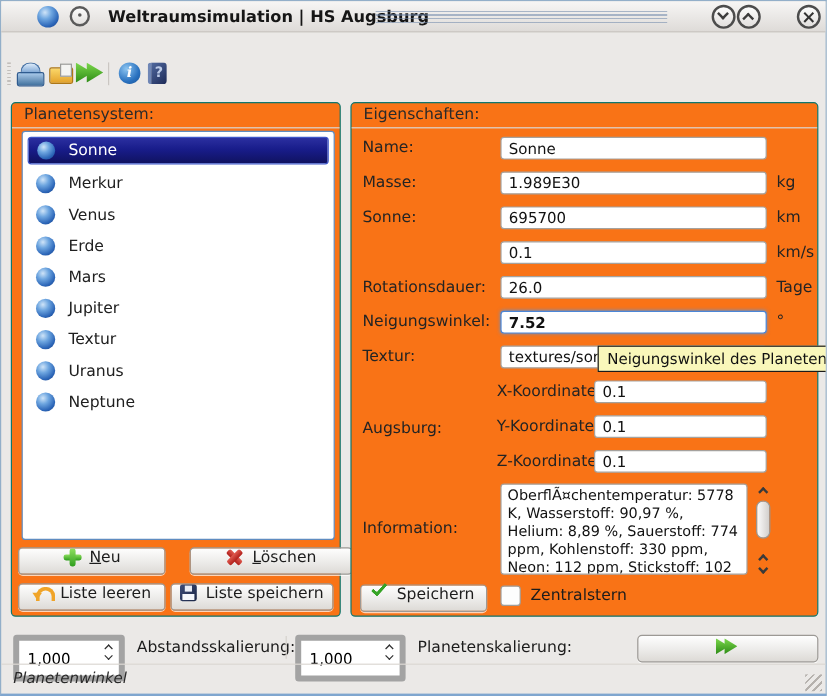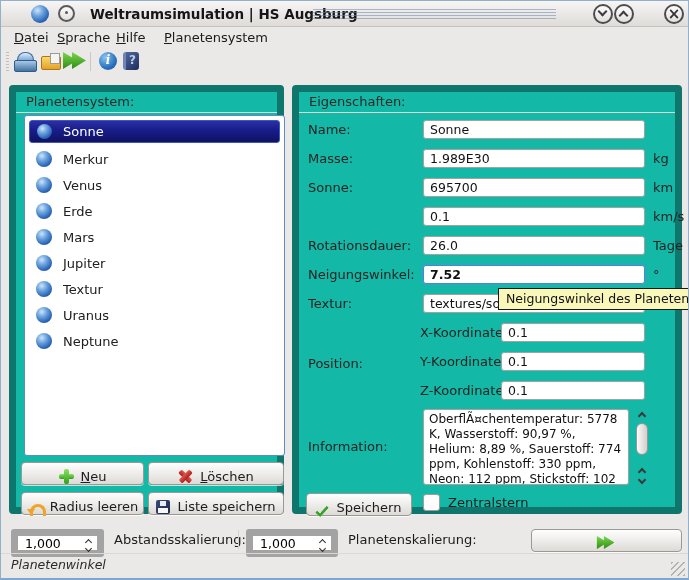--- a/index.html
+++ b/index.html
@@ -59,40 +59,40 @@
   .icon-info{ position:absolute; left:98px; top:4px; width:18px; height:18px; border-radius:50%;
     background:radial-gradient(circle at 35% 30%, #8cc4f0, #2a72c0 60%, #174f93); }
   .icon-info::before{ content:"i"; position:absolute; left:0; top:1px; width:18px; text-align:center;
     color:#fff; font:bold italic 12px "DejaVu Serif", serif; }
   .icon-help{ position:absolute; left:122px; top:4px; width:16px; height:18px; border-radius:3px;
     background:linear-gradient(135deg,#50699f,#1e2b58); border-left:3px solid #6f86b5; }
   .icon-help::before{ content:"?"; position:absolute; left:0; top:1px; width:13px; text-align:center;
     color:#bccbe8; font-weight:bold; font-size:12px; }
 
   
-  .groupbox{ position:absolute; background:#14b8a6; border:7px solid #0f766e; border-radius:4px; }
+  .groupbox{ position:absolute; background:#f97316; border:1px solid #0f766e; border-radius:4px; }
   .gb-left{ left:8px; top:84px; width:275px; height:429px; }
   .gb-right{ left:291px; top:84px; width:390px; height:429px; }
   .gb-header{ position:absolute; left:0; top:0; width:100%; height:21px; line-height:20px; padding-left:10px;
     font-size:13px; color:#2a2a2a; border-bottom:1px solid #dbd7d3; }
 
   
   .listbox{ position:absolute; left:8px; top:23px; width:261px; height:341px; background:#fff;
     border:1px solid #5f8cc0; border-radius:3px; padding-top:3px; overflow:hidden; }
   .list-item{ display:flex; align-items:center; gap:11px; height:26px; padding-left:11px; font-size:13px; color:#202020; }
   .list-item .globe{ width:16px; height:16px; border-radius:50%; flex:0 0 auto;
     background:radial-gradient(circle at 36% 30%, #cfe4f8 0%, #6ea6e0 32%, #2c66b8 68%, #173d80 100%); }
   .list-item.selected{ height:23px; margin:1px 4px 3px; padding-left:7px; border-radius:3px; color:#fff;
     background:linear-gradient(180deg,#2b2fa0 0%,#181c8a 45%,#101260 100%); border:1px solid #3c55c8; }
   .list-item.selected .globe{ width:15px; height:15px; }
 
   
   .btn{ position:absolute; height:23px; border:1px solid #9c9995; border-radius:4px;
     background:linear-gradient(#fefefe,#ecebe9 55%,#dddad6); box-shadow:0 1px 0 rgba(255,255,255,.7);
-    font-size:13px; color:#1c1c1c; display:flex; align-items:flex-end; justify-content:center; gap:7px; cursor:default; }
+    font-size:13px; color:#1c1c1c; display:flex; align-items:flex-start; justify-content:center; gap:7px; cursor:default; }
   .icon-plus{ position:relative; width:15px; height:15px; }
   .icon-plus::before{ content:""; position:absolute; left:0; top:5px; width:15px; height:5px; border-radius:2px;
     background:linear-gradient(#8fe05f,#2f9e1e); }
   .icon-plus::after{ content:""; position:absolute; left:5px; top:0; width:5px; height:15px; border-radius:2px;
     background:linear-gradient(#8fe05f,#2f9e1e); }
   .icon-cross{ position:relative; width:15px; height:15px; }
   .icon-cross::before,.icon-cross::after{ content:""; position:absolute; left:0; top:5px; width:15px; height:4.5px;
     border-radius:1.5px; background:linear-gradient(#e05a50,#b01f1a); }
   .icon-cross::before{ transform:rotate(45deg);} .icon-cross::after{ transform:rotate(-45deg);}
   .icon-undo{ position:relative; width:16px; height:12px; }
@@ -131,21 +131,21 @@
 
   .checkbox{ position:absolute; left:124px; top:402px; width:17px; height:17px; background:#fdfdfd;
     border:1px solid #a09d99; border-radius:3px; }
   .cb-label{ position:absolute; left:149px; top:401px; line-height:19px; font-size:13px; }
 
   
   .tooltip{ position:absolute; left:497px; top:287px; height:22px; line-height:20px; padding:0 7px;
     background:#f9f7ba; border:1px solid #1a1a1a; font-size:12.5px; color:#111; z-index:50; white-space:nowrap; }
 
   
-  .spinbox{ position:absolute; top:528px; height:28px; background:#fff; border:7px solid #a3a3a3; border-radius:3px; }
+  .spinbox{ position:absolute; top:528px; height:39px; background:#fff; border:5px solid #a3a3a3; border-radius:3px; }
   .spinbox input{ position:absolute; left:0; top:0; width:calc(100% - 20px); height:100%; border:none; outline:none;
     background:transparent; font:12.5px "DejaVu Sans", sans-serif; padding:0 7px; }
   .spin-arrows{ position:absolute; right:3px; top:2px; width:12px; }
   .spin-arrows .chev{ display:block; width:5px; height:5px; margin:0 auto;
     border-right:1.6px solid #2c2c2c; border-bottom:1.6px solid #2c2c2c; }
   .spin-arrows .chev.u{ transform:rotate(-135deg); margin-top:2px; }
   .spin-arrows .chev.d{ transform:rotate(45deg); margin-top:1px; }
   .bb-label{ position:absolute; top:528px; line-height:21px; font-size:13px; }
   .bb-sep{ position:absolute; top:529px; width:1px; height:19px; background:#d5d1cd; }
   .btn-start{ left:530px; top:528px; width:151px; }
@@ -169,26 +169,20 @@
     <span class="stripes"></span>
     <span class="tb-btn" style="left:592px">
         <span class="chev down"></span>
       </span>
     <span class="tb-btn" style="left:613px">
         <span class="chev up"></span>
       </span>
     <span class="tb-btn tb-close" style="left:663px"></span>
   </div>
 
-  <div class="menubar">
-    <span class="menu-item" style="left:13px"><span class="accel">D</span><span>atei</span></span>
-    <span class="menu-item" style="left:56px"><span class="accel">S</span><span>prache</span></span>
-    <span class="menu-item" style="left:115px"><span class="accel">H</span><span>ilfe</span></span>
-    <span class="menu-item" style="left:163px"><span class="accel">P</span><span>lanetensystem</span></span>
-  </div>
 
   <div class="toolbar">
     <span class="tgrip"></span>
     <span class="icon-open"></span>
     <span class="icon-import"></span>
     <span class="icon-run"></span>
     <span class="tsep"></span>
     <span class="icon-info"></span>
     <span class="icon-help"></span>
   </div>
@@ -232,27 +226,27 @@
       <div class="list-item">
           <span class="globe"></span>
           <span>Neptune</span>
         </div>
     </div>
 
     <div class="btn" style="left:5px; top:370px; width:123px">
       <span class="icon-plus"></span>
       <span><span class="accel">N</span><span>eu</span></span>
     </div>
-    <div class="btn" style="left:132px; top:370px; width:136px">
+    <div class="btn" style="left:148px; top:370px; width:136px">
       <span class="icon-cross"></span>
       <span><span class="accel">L</span><span>öschen</span></span>
     </div>
     <div class="btn" style="left:5px; top:400px; width:123px">
       <span class="icon-undo"></span>
-      <span>Radius leeren</span>
+      <span>Liste leeren</span>
     </div>
     <div class="btn" style="left:132px; top:400px; width:136px">
       <span class="icon-floppy"></span>
       <span>Liste speichern</span>
     </div>
   </div>
 
   <div class="groupbox gb-right">
     <div class="gb-header">Eigenschaften:</div>
 
@@ -282,21 +276,21 @@
     <div class="prow" style="top:173px">
       <span class="flabel">Neigungswinkel:</span>
       <input class="input in-main focused" value="7.52" style="">
       <span class="funit">°</span>
     </div>
     <div class="prow" style="top:202px">
       <span class="flabel">Textur:</span>
       <input class="input in-main" value="textures/sonn" style="">
     </div>
 
-    <span class="flabel" style="top:262px">Position:</span>
+    <span class="flabel" style="top:262px">Augsburg:</span>
     <div class="prow" style="top:231px">
       <span class="sublabel">X-Koordinate:</span>
       <input class="input in-coord" value="0.1" style="">
     </div>
     <div class="prow" style="top:260px">
       <span class="sublabel">Y-Koordinate:</span>
       <input class="input in-coord" value="0.1" style="">
     </div>
     <div class="prow" style="top:289px">
       <span class="sublabel">Z-Koordinate:</span>

